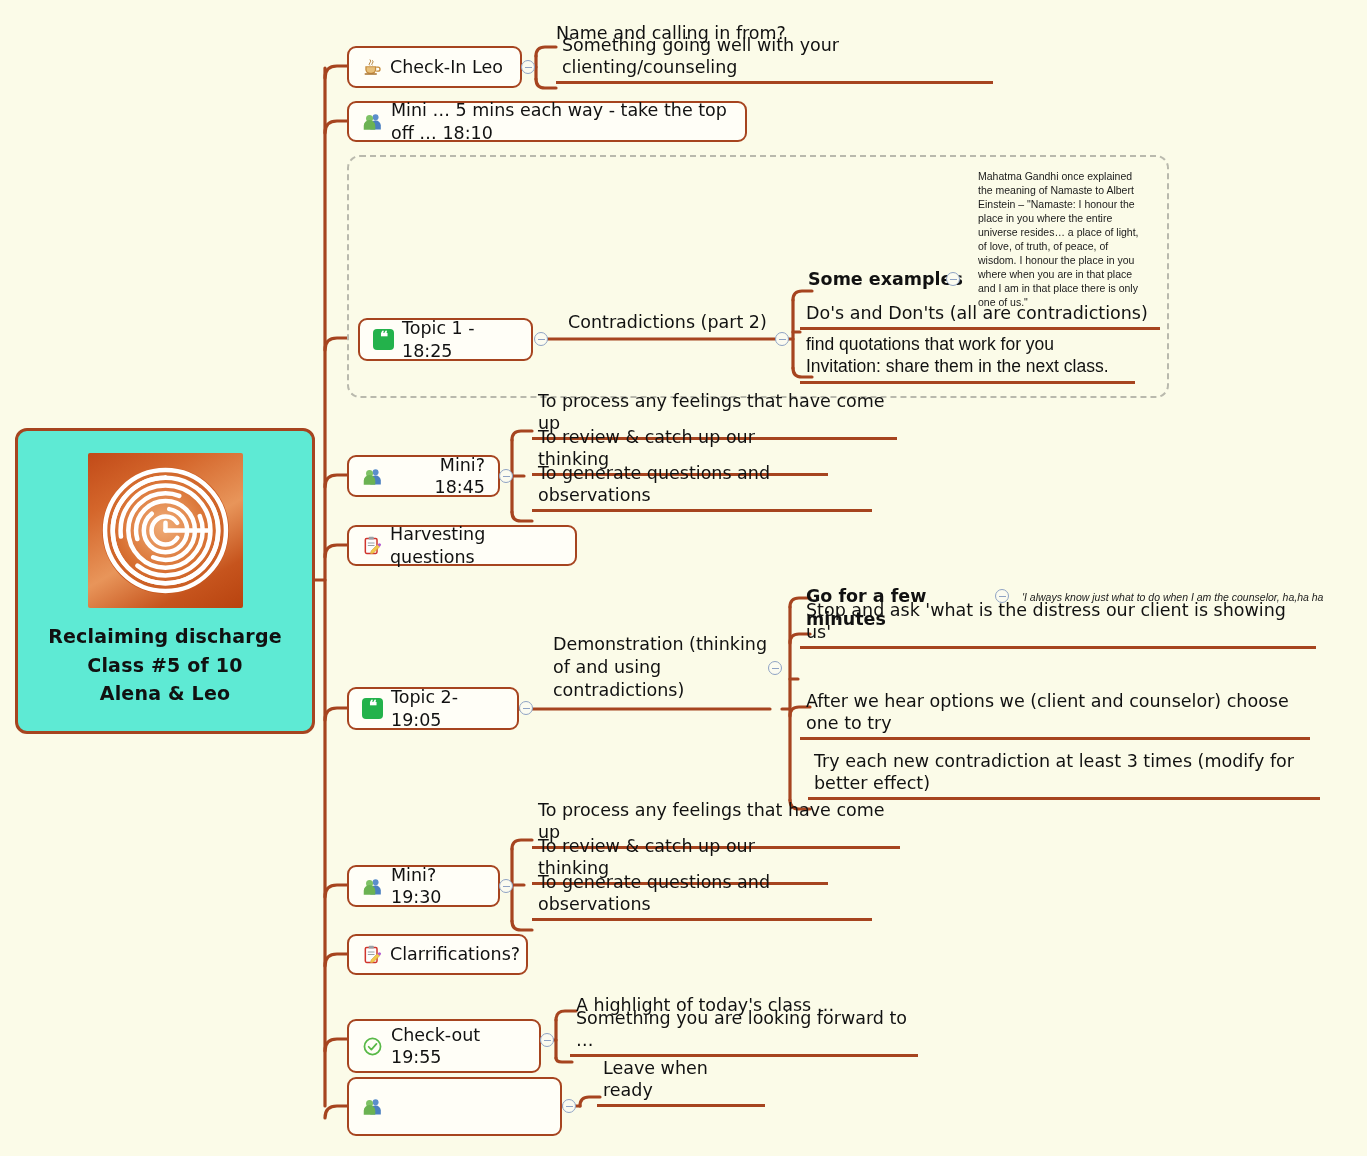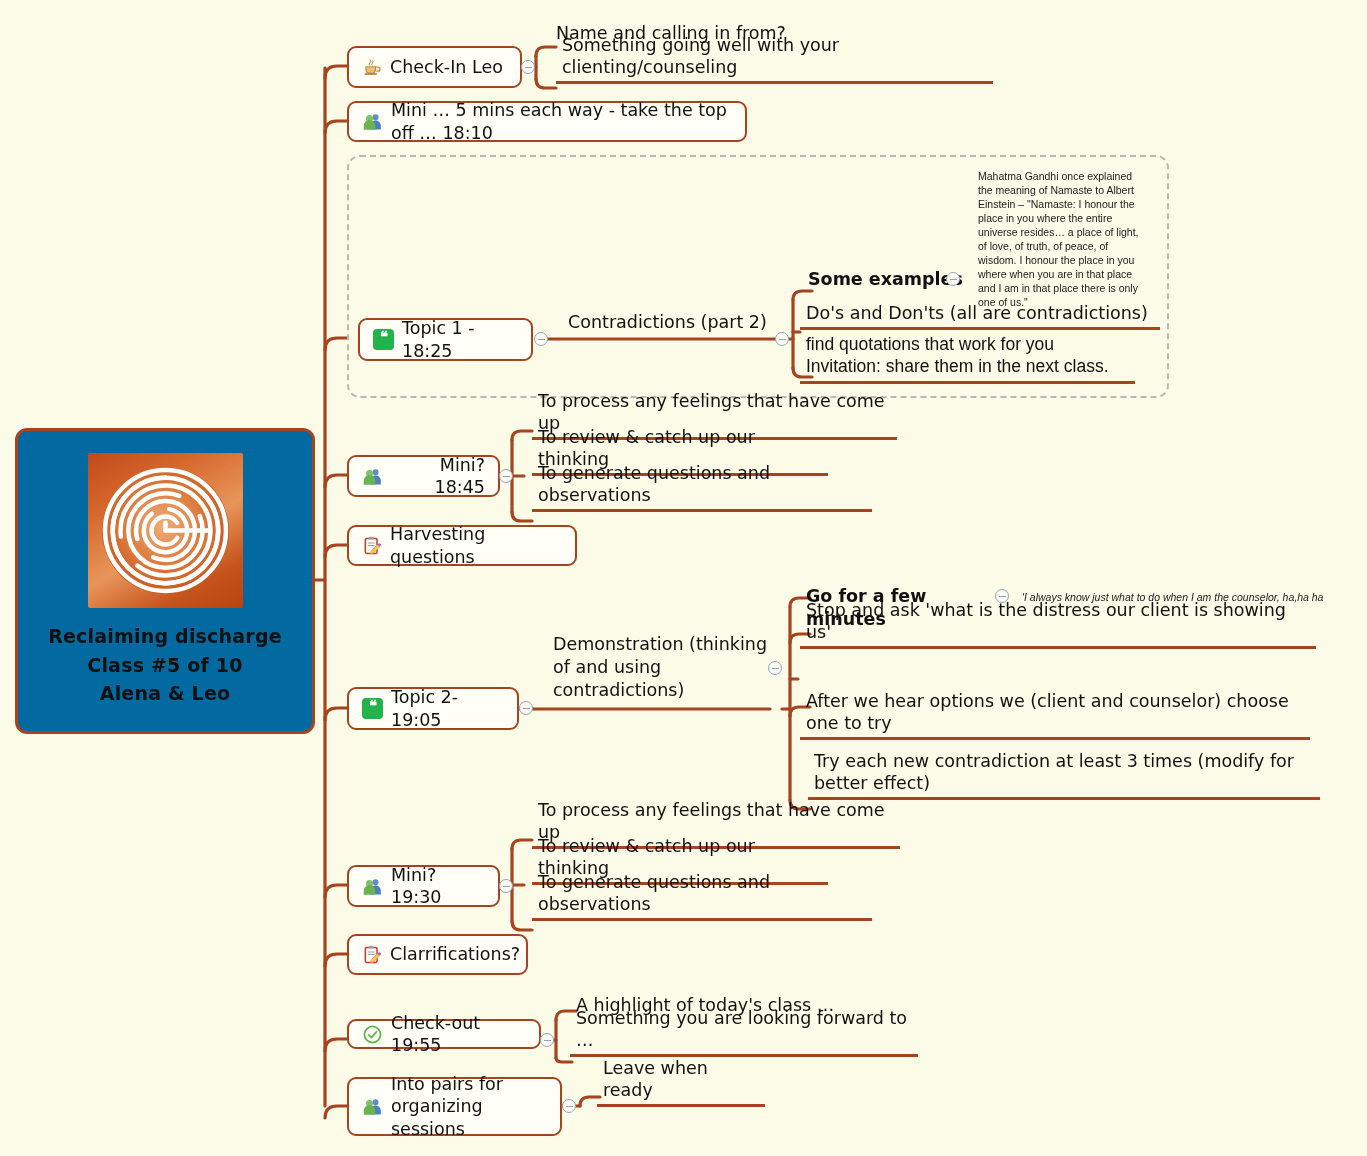--- a/index.html
+++ b/index.html
@@ -11,21 +11,21 @@
     overflow:hidden;
     position:relative;
   }
   #canvas{position:absolute;left:0;top:0;width:1367px;height:1156px;}
   svg.wires{position:absolute;left:0;top:0;width:1367px;height:1156px;pointer-events:none;}
 
   
   .central{
     position:absolute;
     left:15px;top:428px;width:300px;height:306px;
-    background:#0369a1;
+    background:#5eead4;
     border:3px solid #a6441f;
     border-radius:12px;
     box-sizing:border-box;
     display:flex;flex-direction:column;align-items:center;justify-content:flex-start;
     padding-top:22px;
     z-index:5;
   }
   .central-img{
     width:155px;height:155px;
     border-radius:2px;
@@ -370,21 +370,21 @@
         <rect x="4" y="3.5" width="14" height="18" rx="1.6" fill="#fdfdfd" stroke="#d0342c" stroke-width="1.8"></rect>
         <rect x="8" y="1.6" width="6.2" height="3.2" rx="1" fill="#9aa0a6"></rect>
         <path d="M7 9 h8 M7 12 h8" stroke="#9aa0a6" stroke-width="1.2"></path>
         <path d="M11 18.5 l7.5 -7.5 l2.6 2.6 l-7.5 7.5 l-3.2 0.7 z" fill="#f2c94c" stroke="#d8a93a" stroke-width="0.9"></path>
         <path d="M18.5 11 l2.6 2.6 l1.2 -1.2 a1.8 1.8 0 0 0 -2.6 -2.6 z" fill="#b45ad0"></path>
       </svg>
     </span>
     <span class="lbl">Clarrifications?</span>
   </div>
 
-  <div class="node" style="left:347px;top:1019px;width:194px;height:30px;">
+  <div class="node" style="left:347px;top:1019px;width:194px;height:54px;">
     <span class="ico">
       <svg width="21" height="21" viewBox="0 0 24 24">
         <circle cx="12" cy="12" r="9.2" fill="none" stroke="#58b947" stroke-width="2"></circle>
         <path d="M7.6 12.3 l3.1 3.2 l5.8 -6.4" fill="none" stroke="#58b947" stroke-width="2" stroke-linecap="round" stroke-linejoin="round"></path>
       </svg>
     </span>
     <span class="lbl">Check-out 19:55</span>
   </div>
   <div class="toggle" style="left:540px;top:1033px;"></div>
 
@@ -393,20 +393,18 @@
 
   <div class="node" style="left:347px;top:1077px;width:215px;height:59px;align-items:center;">
     <span class="ico">
       <svg width="21" height="21" viewBox="0 0 24 24">
         <circle cx="15.5" cy="7" r="3.4" fill="#5b8ecb"></circle>
         <path d="M9.5 21 v-4.3 a6 6 0 0 1 12 0 V21 z" fill="#4a7fc0"></path>
         <circle cx="8.6" cy="8.6" r="4" fill="#7ec265"></circle>
         <path d="M2 21.5 v-4.6 a6.6 6.6 0 0 1 13.2 0 v4.6 z" fill="#6bb252"></path>
       </svg>
     </span>
-    <span class="lbl">Into pairs for
-organizing sessions</span>
   </div>
   <div class="toggle" style="left:562px;top:1099px;"></div>
 
   <div class="uline" style="left:597px;top:1078px;width:168px;height:29px;">Leave when ready</div>
 
 </div>
 
 </body></html>

